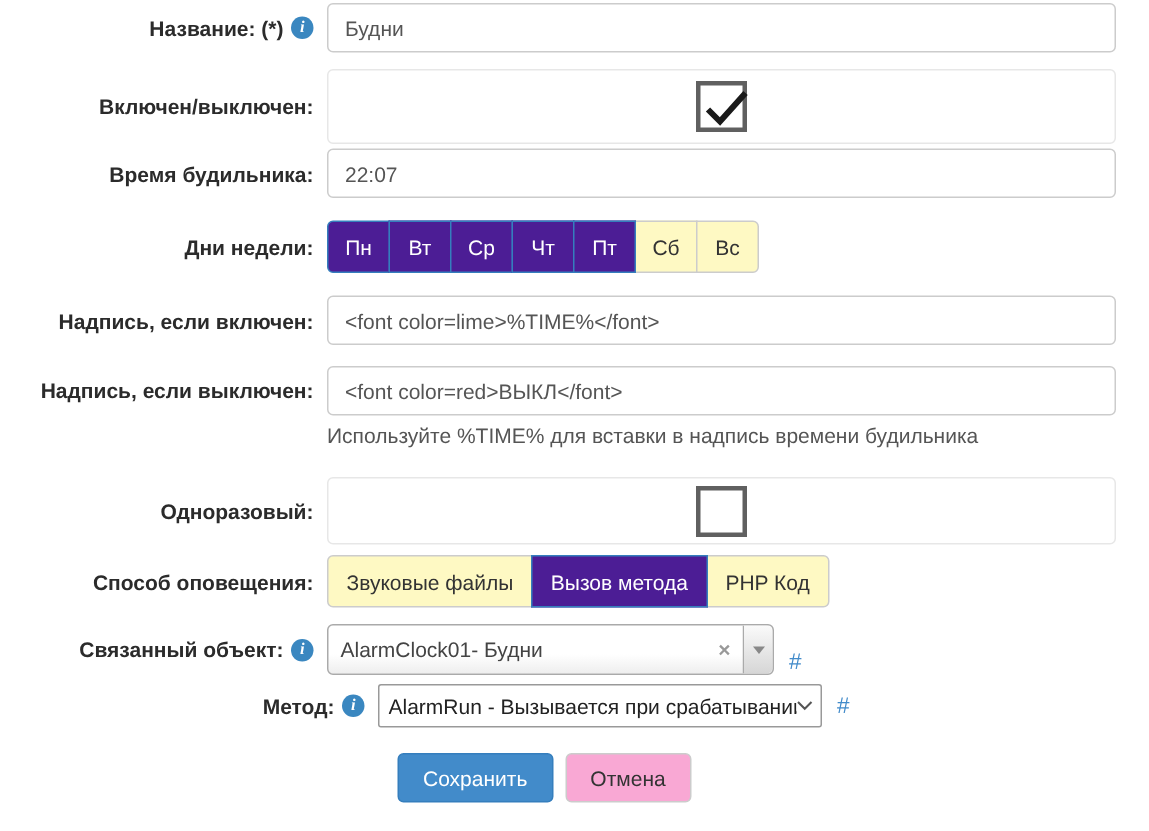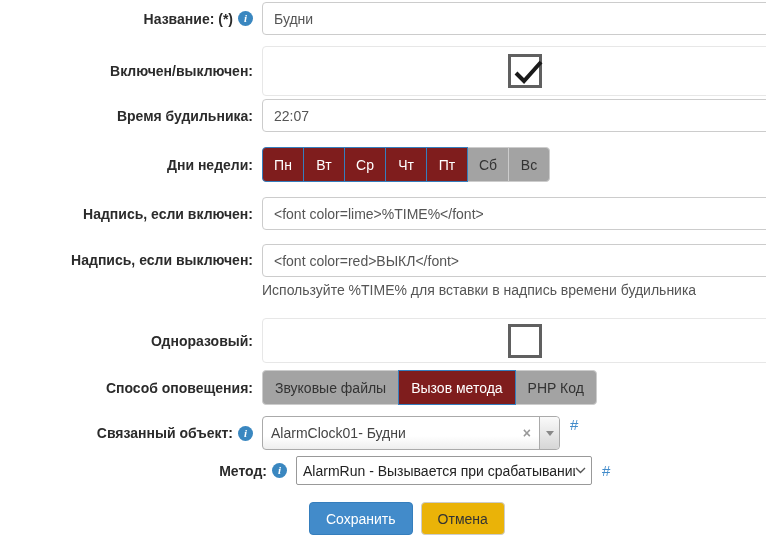--- a/index.html
+++ b/index.html
@@ -4,21 +4,21 @@
 <style>
   html, body {
     margin: 0; padding: 0;
     width: 766px; height: 554px;
     background: #fff;
     overflow: hidden;
     font-family: "Liberation Sans", sans-serif;
     font-size: 14px;
     color: #333;
   }
-  .form { width: 640px; margin-left: 44px; }
+  .form { width: 640px; }
   .row { display: flex; align-items: center; }
   .row.top { align-items: flex-start; }
   .lbl {
     flex: 0 0 218px;
     box-sizing: border-box;
     padding-right: 9px;
     text-align: right;
     font-weight: bold;
     color: #2b2b2b;
     display: flex;
@@ -75,32 +75,32 @@
     cursor: pointer;
   }
   .bigcheck svg { display: none; position: absolute; left: -1px; top: -3px; }
   .bigcheck.checked svg { display: block; }
 
   .btn-group { display: inline-flex; }
   .tbtn {
     box-sizing: border-box;
     height: 35px;
     border: 1px solid #ccc;
-    background: #a3a3a3;
+    background: #fef9c3;
     color: #333;
     font-family: "Liberation Sans", sans-serif;
     font-size: 14px;
     padding: 6px 12px;
     margin-left: -1px;
     cursor: pointer;
     white-space: nowrap;
   }
   .btn-group .tbtn:first-child { margin-left: 0; border-radius: 4px 0 0 4px; }
   .btn-group .tbtn:last-child { border-radius: 0 4px 4px 0; }
-  .tbtn.on { background: #7f1d1d; border-color: #357ebd; color: #fff; position: relative; }
+  .tbtn.on { background: #4c1d95; border-color: #357ebd; color: #fff; position: relative; }
   .tbtn.day { width: 42px; padding: 6px 0; text-align: center; }
 
   .help-text { margin-top: 5px; color: #555; }
 
   .select2 {
     box-sizing: border-box;
     width: 298px; height: 34px;
     border: 1px solid #aaa;
     border-radius: 4px;
     background: linear-gradient(to bottom, #ffffff 60%, #eeeeee 100%);
@@ -151,21 +151,21 @@
   .btn {
     box-sizing: border-box;
     height: 33px;
     padding: 6px 16px;
     border-radius: 4px;
     font-family: "Liberation Sans", sans-serif;
     font-size: 14px;
     cursor: pointer;
   }
   .btn-primary { background: #428bca; border: 1px solid #357ebd; color: #fff; }
-  .btn-default { background: #eab308; border: 1px solid #ccc; color: #333; margin-left: 8px; }
+  .btn-default { background: #f9a8d4; border: 1px solid #ccc; color: #333; margin-left: 8px; }
 
   
   .r1  { margin-top: 2px; }
   .r2  { margin-top: 11px; }
   .r3  { margin-top: 3px; }
   .r4  { margin-top: 15px; }
   .r5  { margin-top: 15px; }
   .r6  { margin-top: 14px; }
   .r7  { margin-top: 20px; }
   .r8  { margin-top: 7px; }
@@ -272,21 +272,21 @@
         <button class="tbtn">PHP Код</button>
       </div>
     </div>
   </div>
 
   <div class="row r9">
     <div class="lbl">
       <span>Связанный объект:</span>
       <span class="info-icon">i</span>
     </div>
-    <div class="ctrl" style="display:flex; align-items:flex-start;">
+    <div class="ctrl" style="display:flex; align-items:flex-end;">
       <div class="select2">
         <span class="s2-text">AlarmClock01- Будни</span>
         <span class="s2-clear">×</span>
         <span class="s2-arrow">
             <span class="tri"></span>
           </span>
       </div>
       <a class="hash-link" href="#">#</a>
     </div>
   </div>

